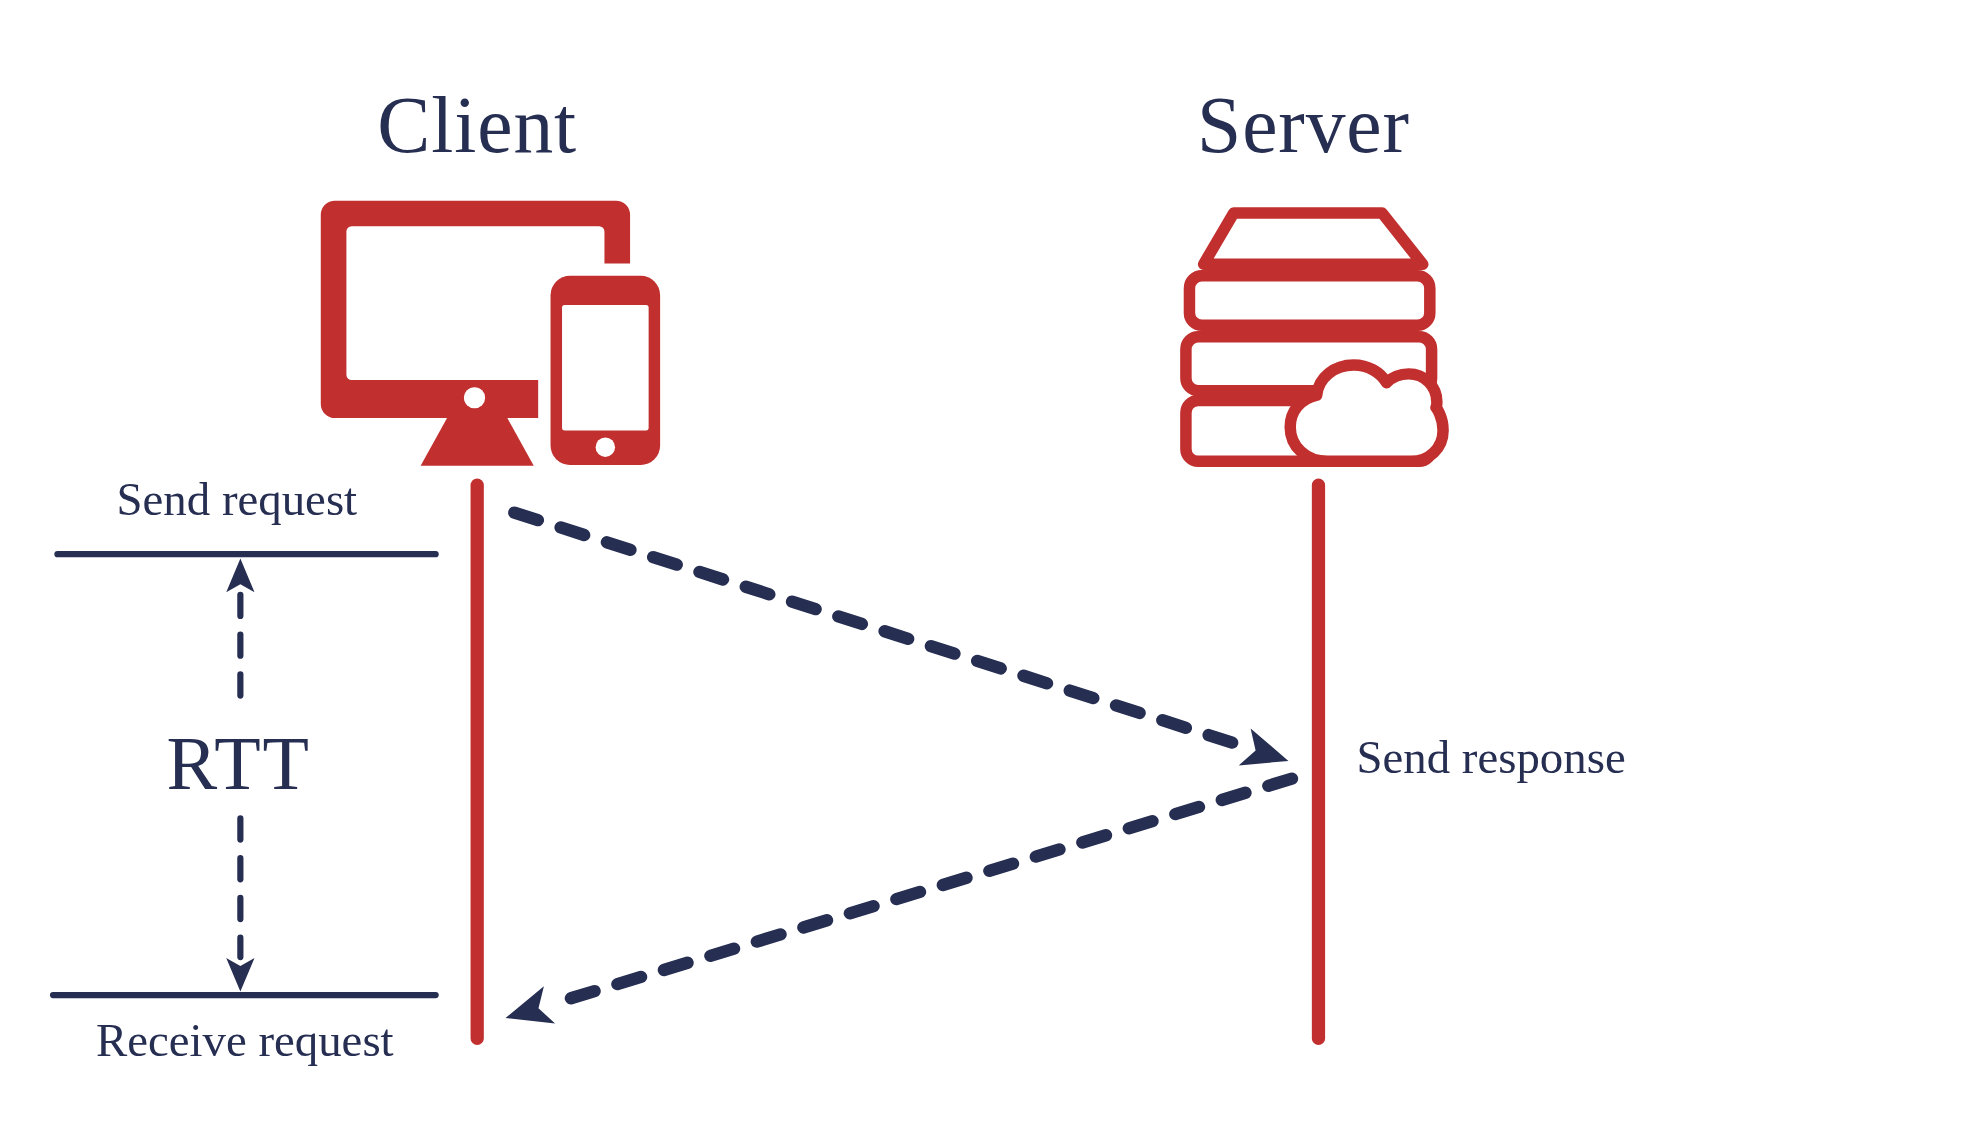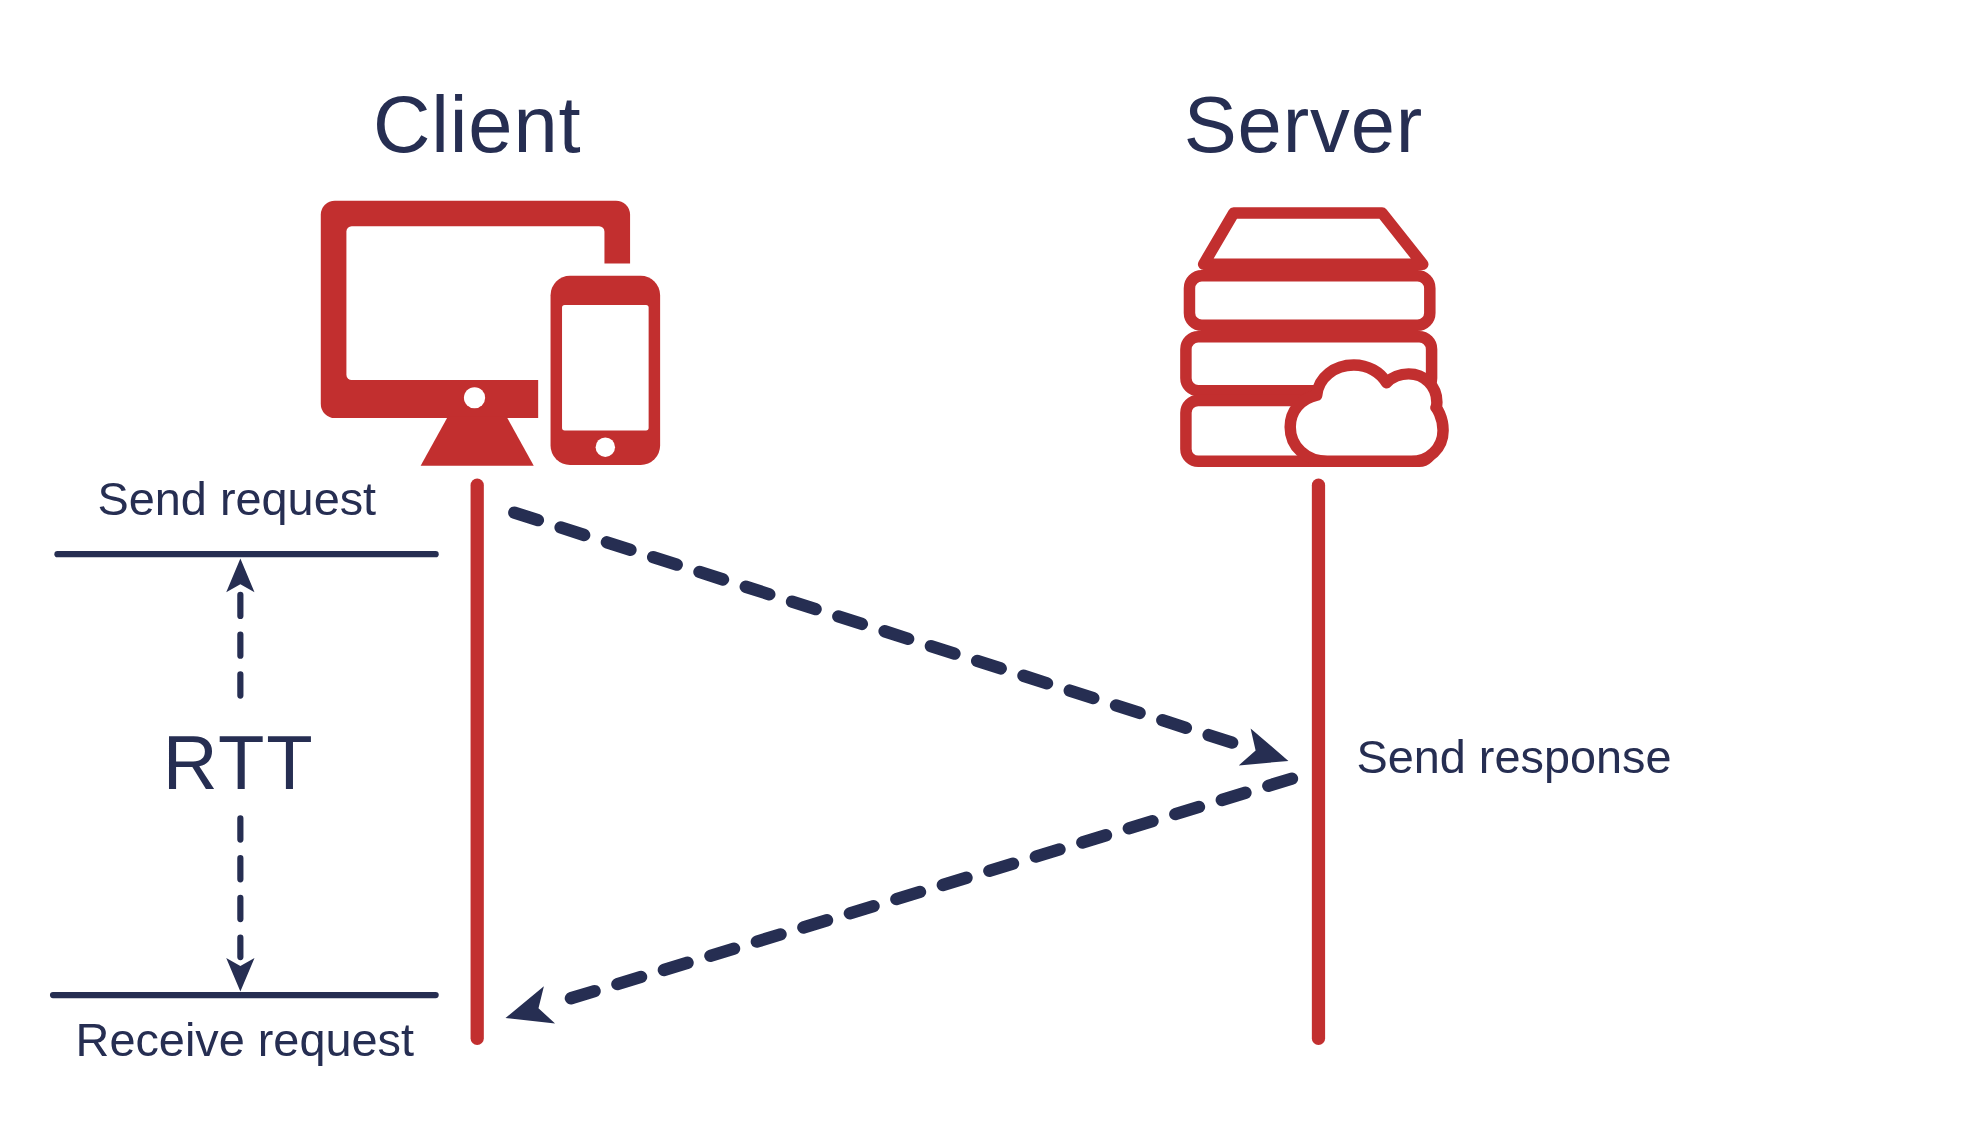--- a/index.html
+++ b/index.html
@@ -5,21 +5,21 @@
   :root{
     --red:#c22f2f;
     --navy:#262e52;
     --bg:#ffffff;
   }
   html,body{margin:0;padding:0;background:var(--bg);}
   .stage{
     position:relative;
     width:1740px;height:1141px;
     background:var(--bg);
-    font-family:Liberation Sans, sans-serif;
+    font-family:Liberation Serif, serif;
     overflow:hidden;
   }
   svg{display:block;width:100%;height:100%;}
   .title{
     fill:var(--navy);
     font-size:90px;
     font-weight:500;
     letter-spacing:1px;
   }
   .label{

